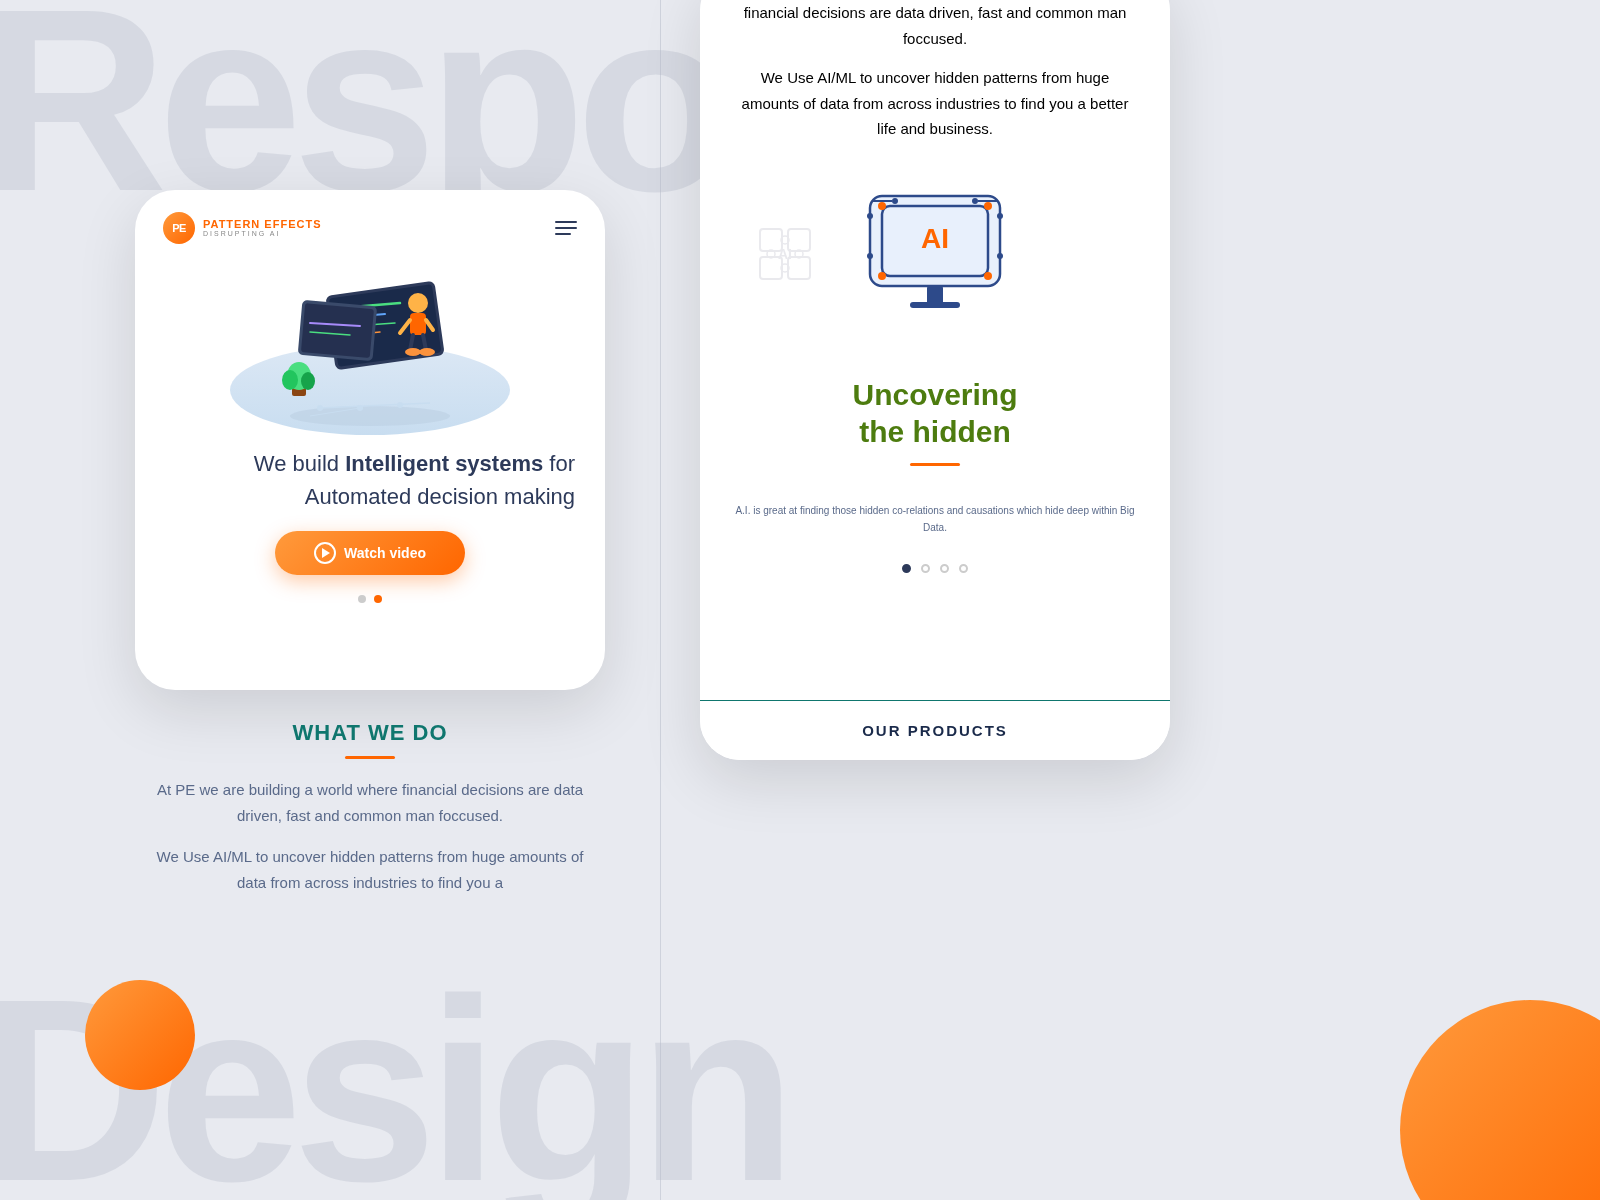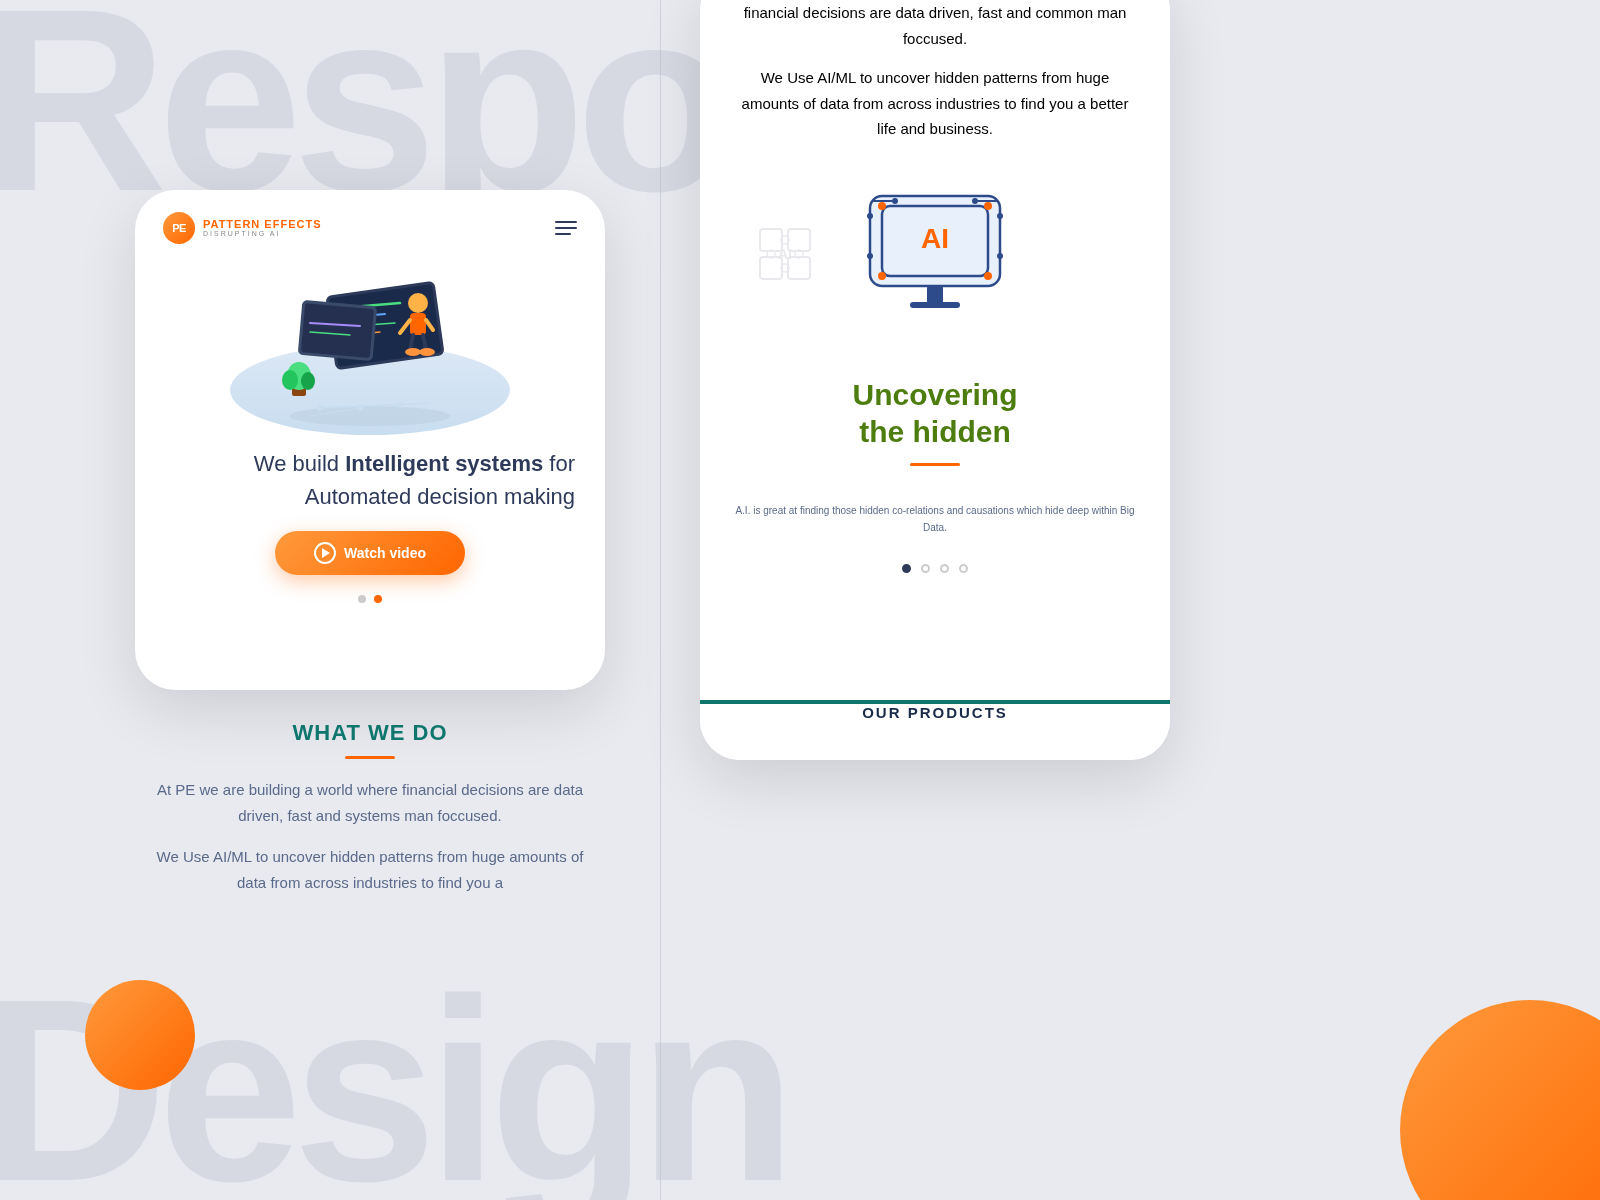--- a/index.html
+++ b/index.html
@@ -388,23 +388,23 @@
     }
 
     
     .our-products-bar {
       position: absolute;
       bottom: 0;
       left: 0;
       width: 100%;
       height: 60px;
       background: white;
-      border-top: 4px solid #0f766e;
-      display: flex;
-      align-items: flex-start;
+      border-top: 1px solid #0f766e;
+      display: flex;
+      align-items: center;
       justify-content: center;
     }
 
     .our-products-label {
       font-size: 15px;
       font-weight: 800;
       color: #1a2a4a;
       letter-spacing: 2px;
       text-transform: uppercase;
     }
@@ -497,21 +497,21 @@
 
   <div class="dots-indicator">
     <div class="dot"></div>
     <div class="dot active"></div>
   </div>
 </div>
 
 <div class="left-content-below">
   <div class="section-title">WHAT WE DO</div>
   <div class="orange-underline"></div>
-  <div class="body-text">At PE we are building a world where financial decisions are data driven, fast and systems man foccused.</div>
+  <div class="body-text">At PE we are building a world where financial decisions are data driven, fast and common man foccused.</div>
   <div class="body-text">We Use AI/ML to uncover hidden patterns from huge amounts of data from across industries to find you a</div>
 </div>
 
 <div class="phone-right">
 
   <div class="right-top-text">
     <p>financial decisions are data driven, fast and common man foccused.</p>
     <p>We Use AI/ML to uncover hidden patterns from huge amounts of data from across industries to find you a better life and business.</p>
   </div>
 

